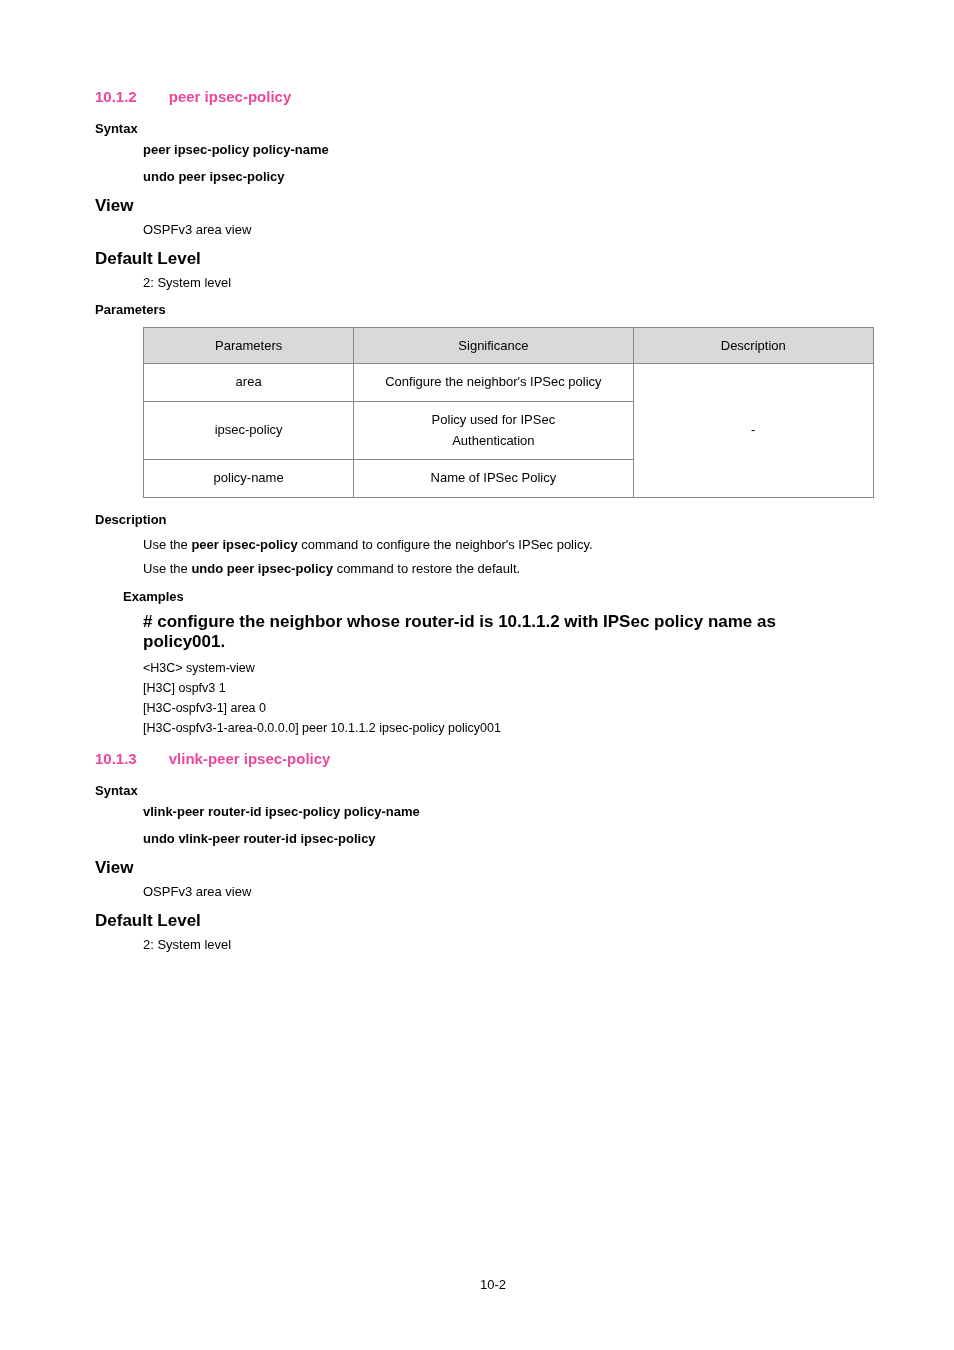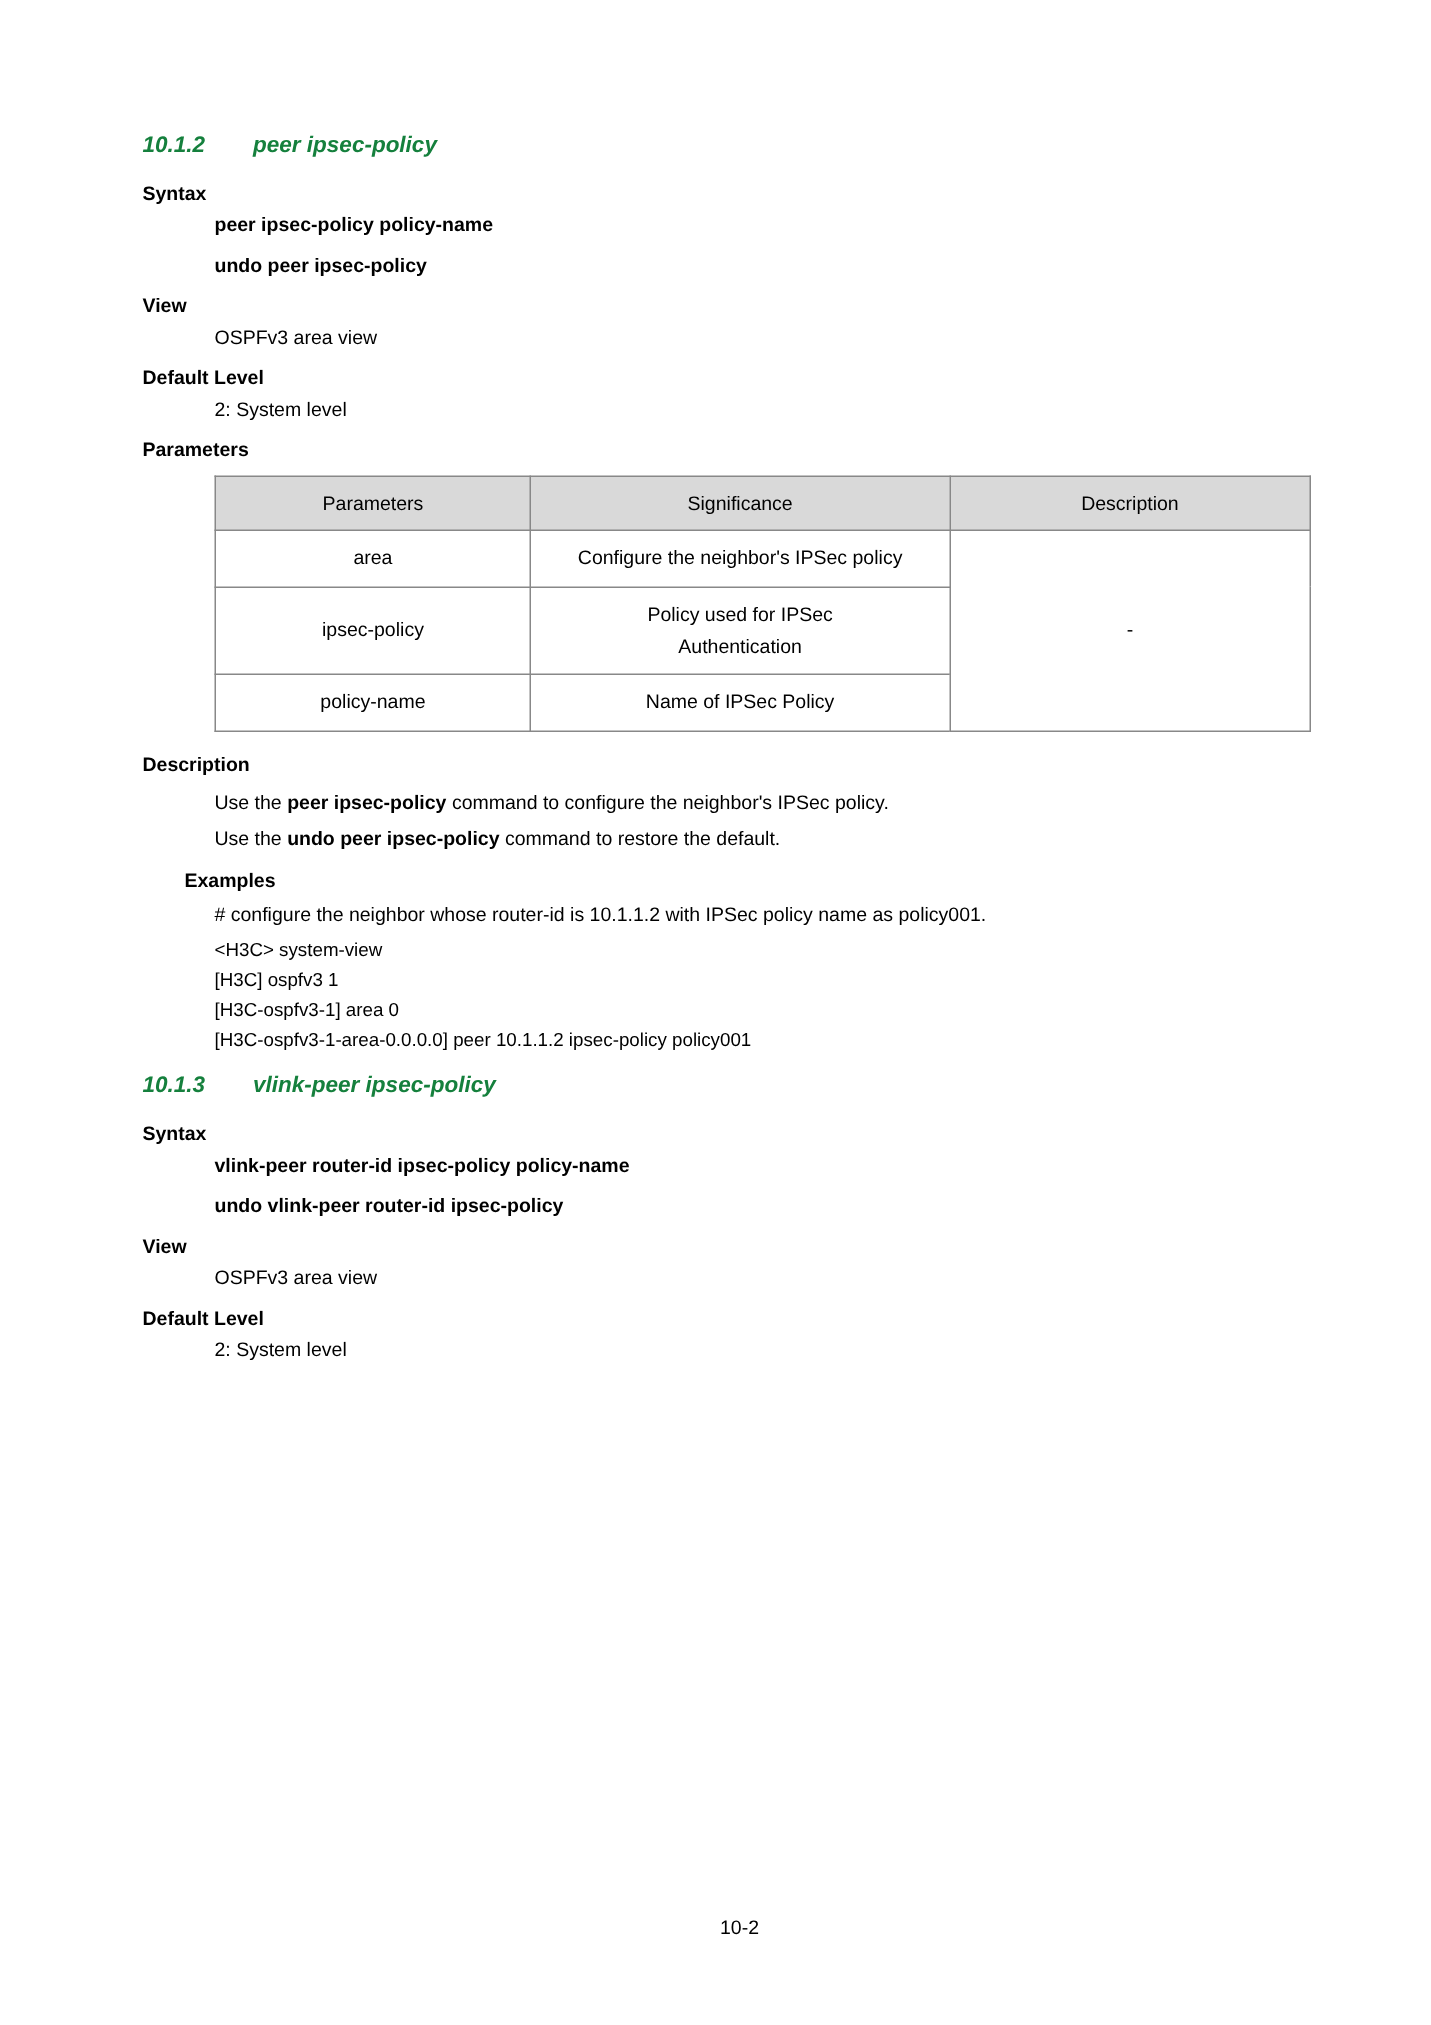--- a/index.html
+++ b/index.html
@@ -19,39 +19,38 @@
     }
     .header-line {
       font-size: 11.5px;
       color: #000;
       margin-bottom: 30px;
       line-height: 1.3;
     }
     .section-title {
       font-size: 15px;
       font-weight: bold;
-      color: #15803d;
+      color: #ec4899;
       margin-bottom: 16px;
       display: flex;
       gap: 32px;
-      font-style: italic;
     }
     .syntax-heading {
       font-size: 13px;
       font-weight: bold;
       margin-bottom: 6px;
     }
     .syntax-value {
       font-size: 13px;
       font-weight: bold;
       margin-bottom: 12px;
       margin-left: 48px;
     }
     .view-heading {
-      font-size: 13px;
+      font-size: 17px;
       font-weight: bold;
       margin-bottom: 6px;
     }
     .view-value {
       font-size: 13px;
       margin-bottom: 12px;
       margin-left: 48px;
     }
     .param-heading {
       font-size: 13px;
@@ -103,23 +102,24 @@
       font-weight: bold;
     }
     .example-heading {
       font-size: 13px;
       font-weight: bold;
       margin-bottom: 8px;
       margin-top: 6px;
       padding-left: 28px;
     }
     .example-intro {
-      font-size: 13px;
+      font-size: 17px;
       margin-left: 48px;
       margin-bottom: 6px;
+      font-weight: bold;
     }
     .code-block {
       font-size: 12.5px;
       margin-left: 48px;
       line-height: 1.6;
       white-space: pre;
       margin-bottom: 12px;
     }
     .page-footer {
       position: absolute;

